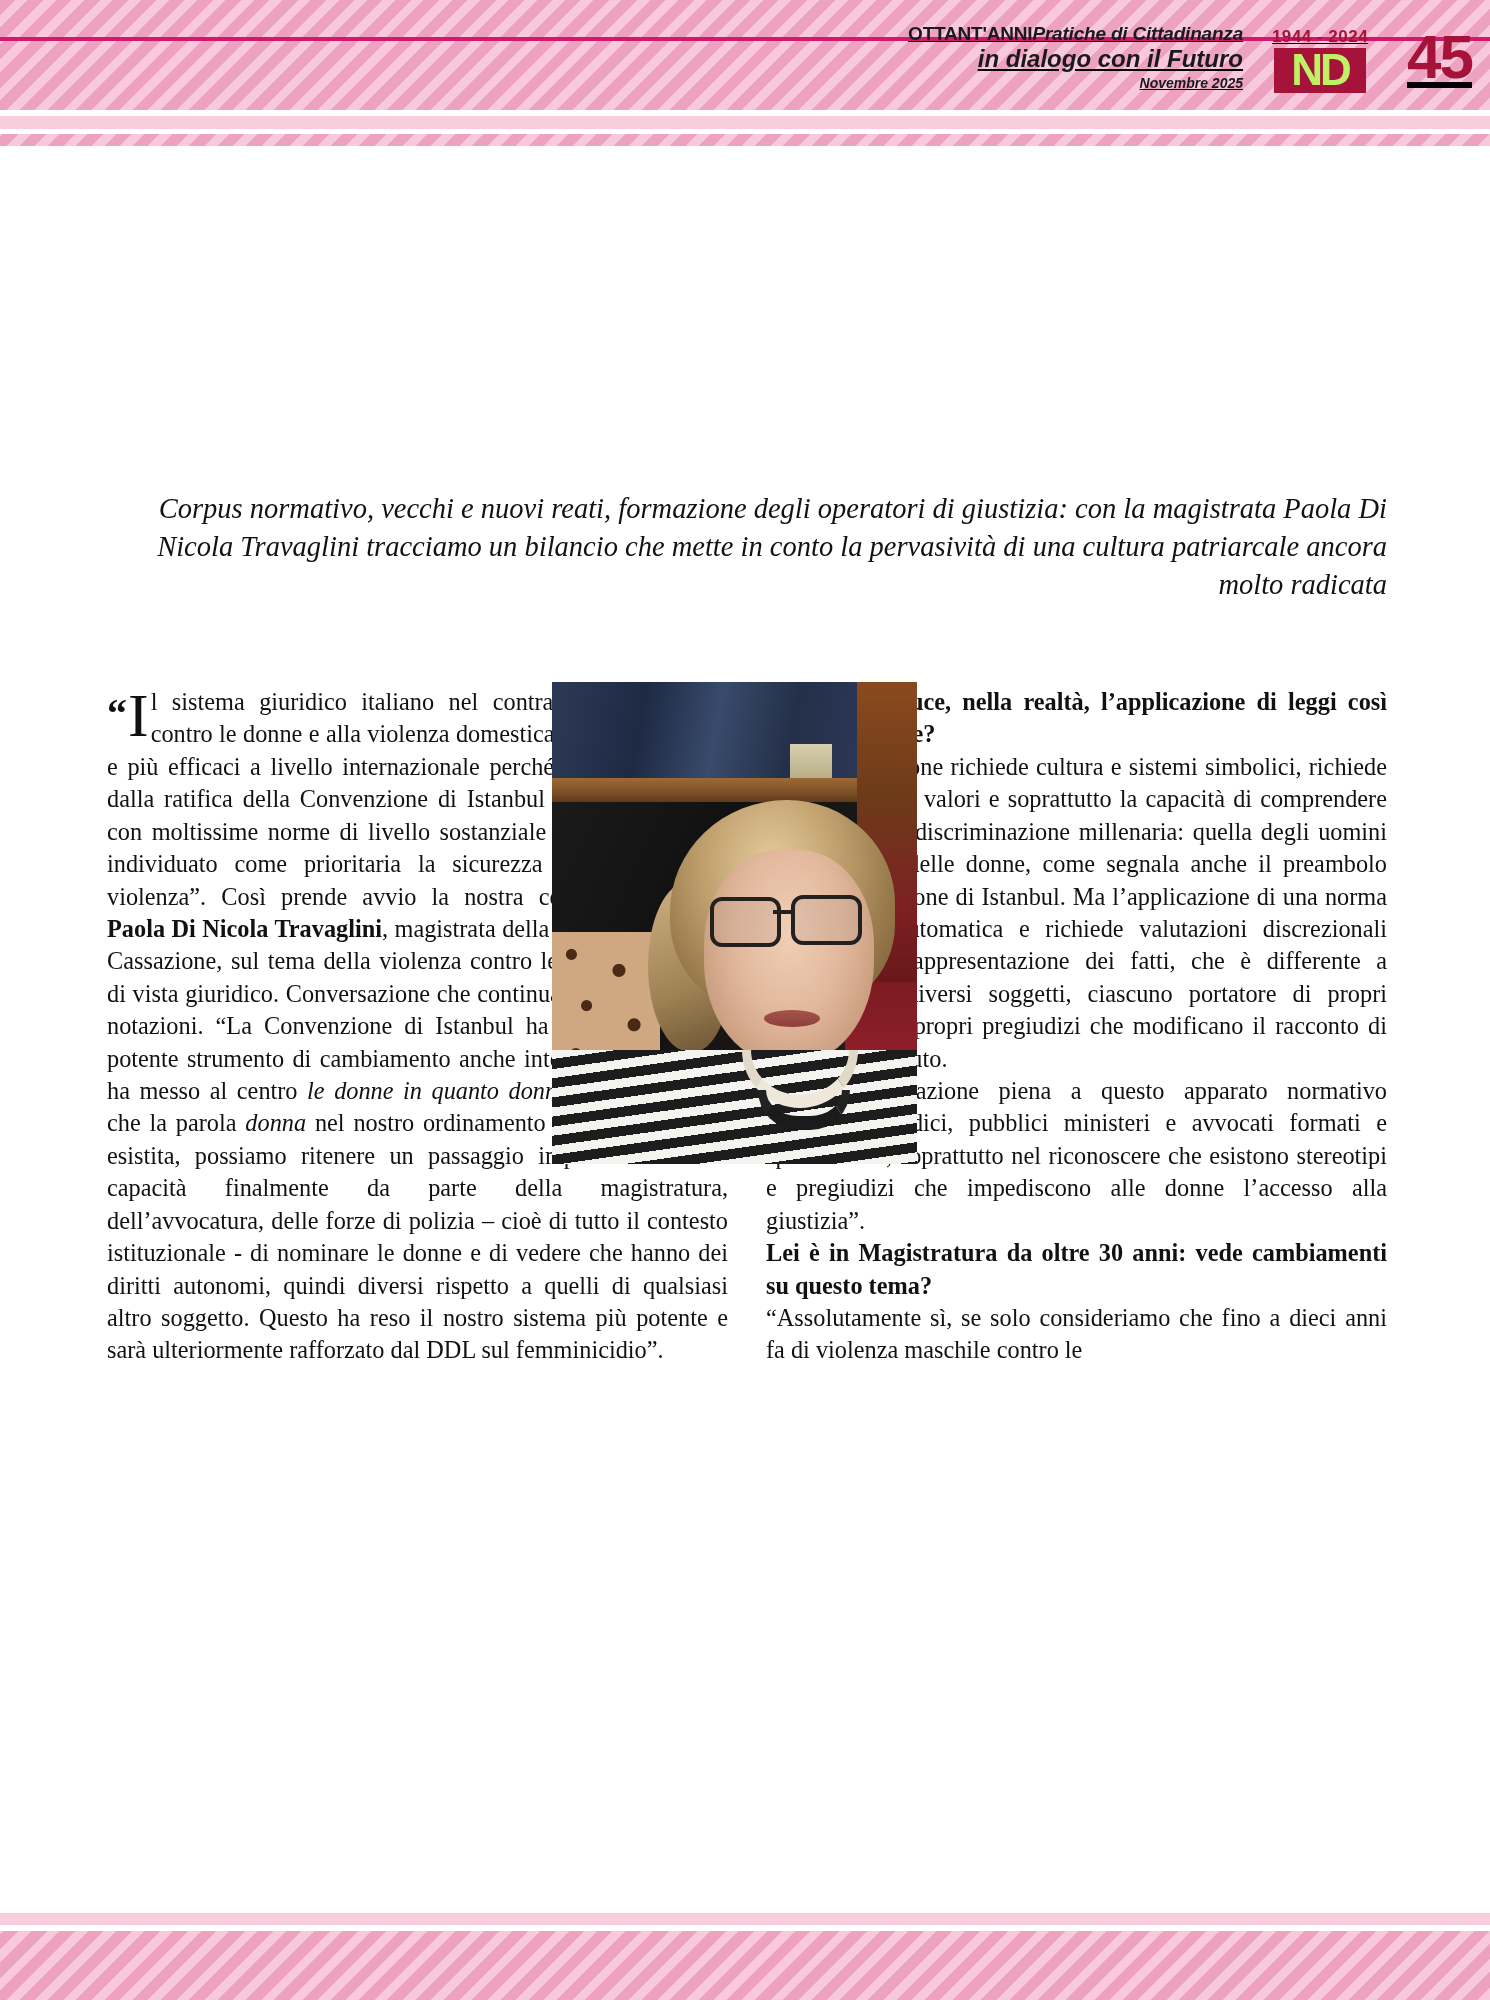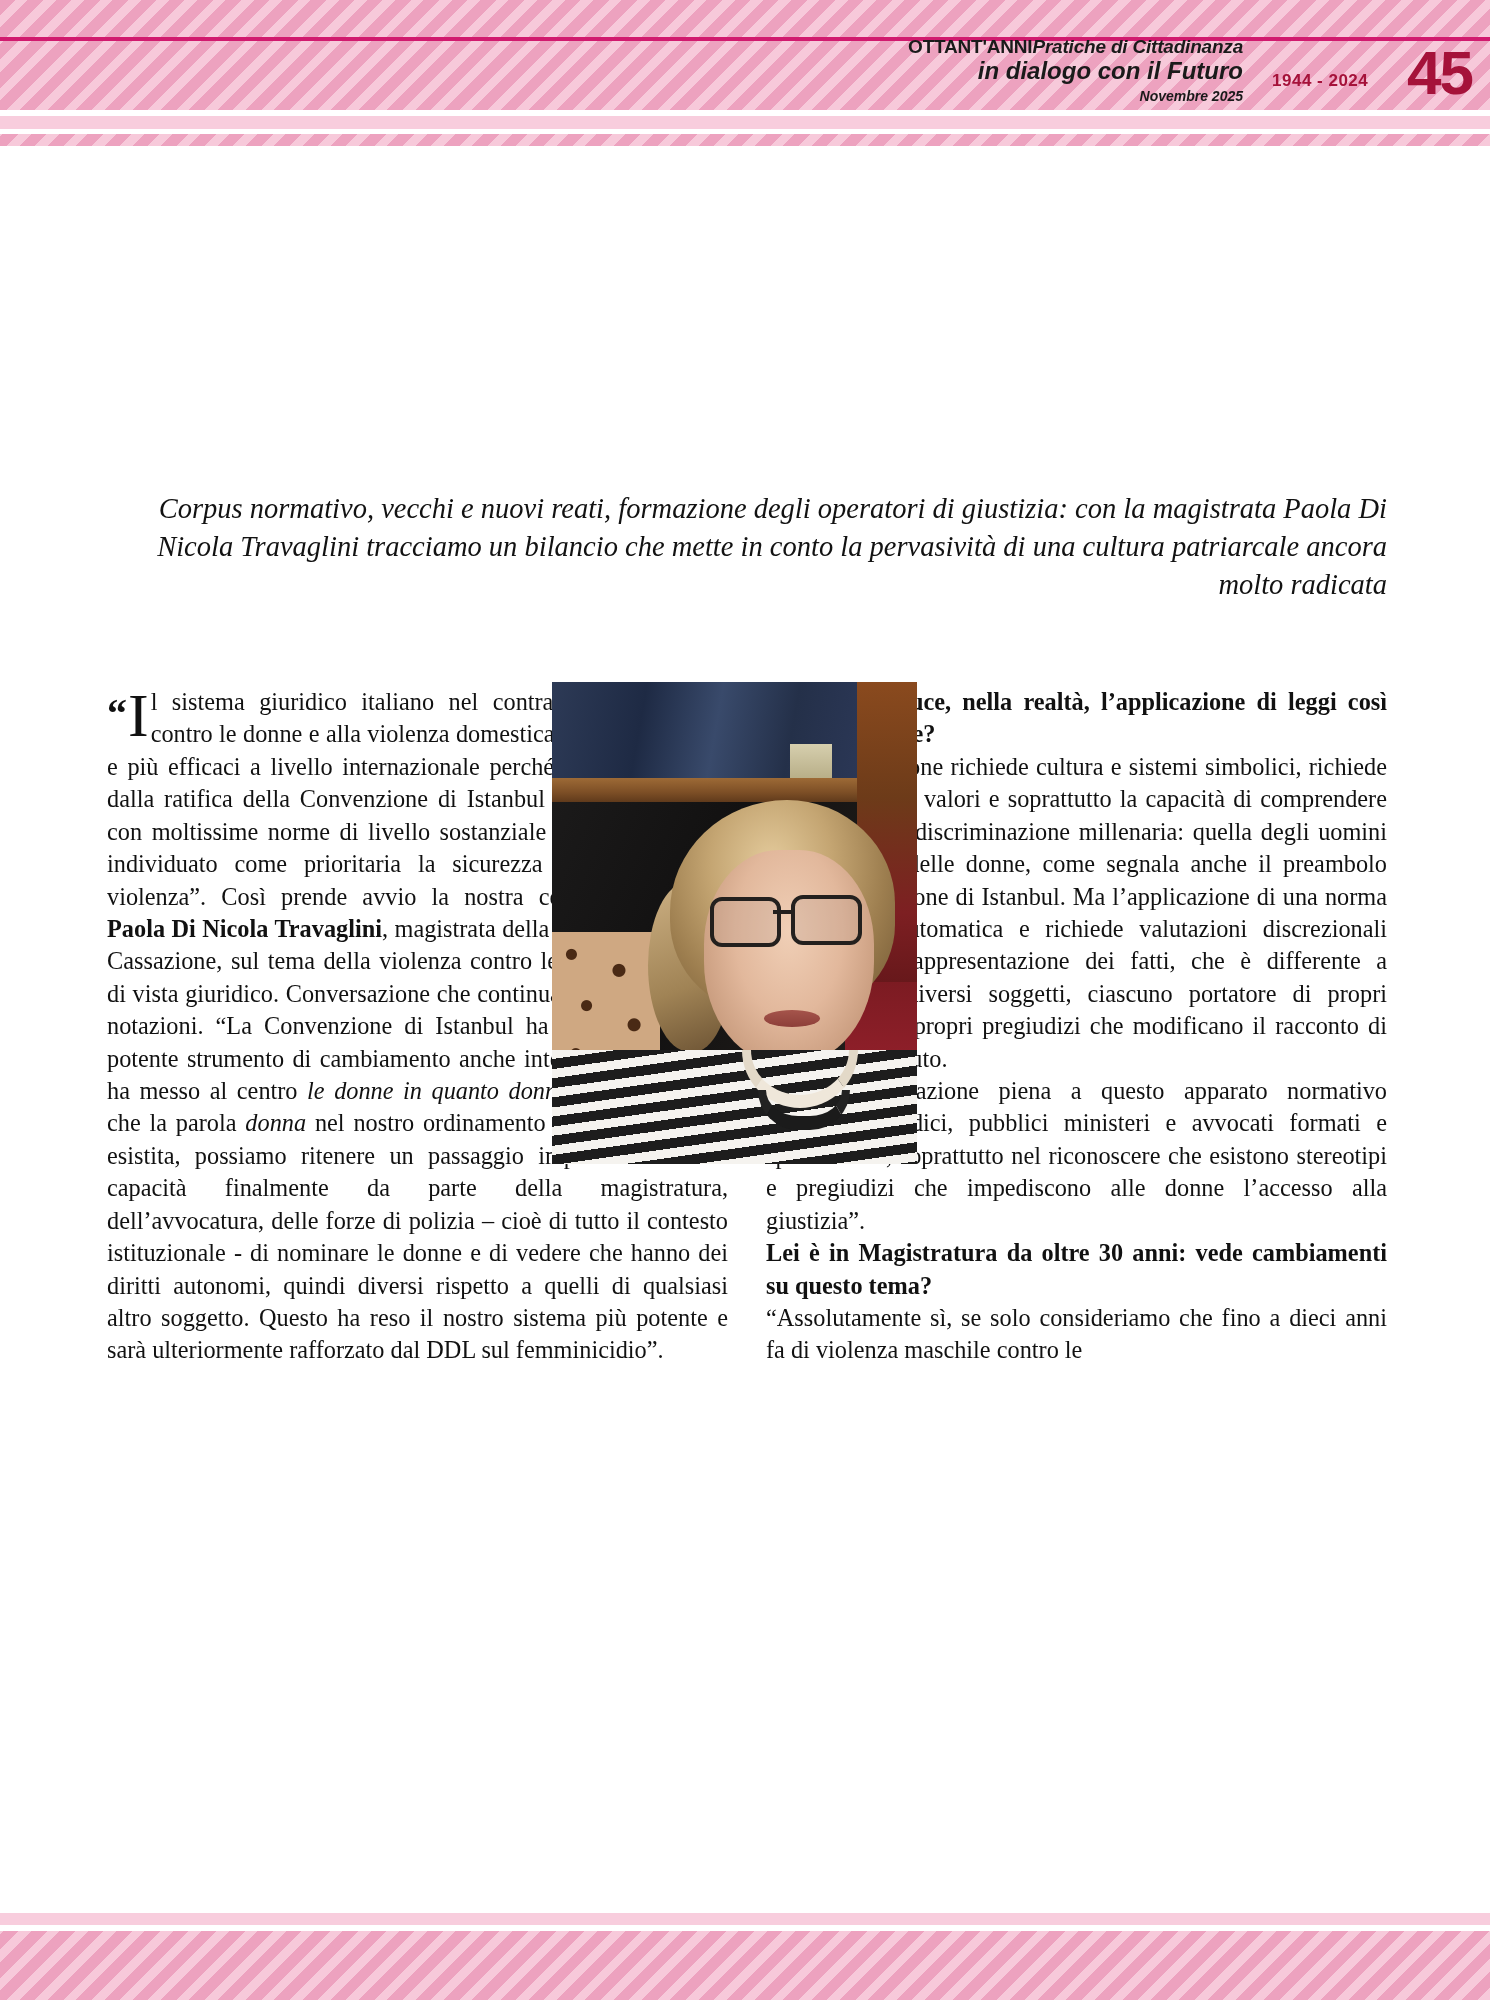--- a/index.html
+++ b/index.html
@@ -51,26 +51,27 @@
   #top-stripe-3 { top: 134px; height: 12px; }
 
   
   #bot-solid-1  { top: 1913px; height: 12px; }
   #bot-white-1  { top: 1925px; height: 6px; }
   #bot-stripe-1 { top: 1931px; height: 69px; }
 
   
   .masthead {
     position: absolute;
-    top: 36px;
+    top: 23px;
     right: 18px;
     display: flex;
-    align-items: flex-end;
+    align-items: center;
     height: 68px;
     z-index: 5;
+    text-decoration: underline;
   }
   .masthead-text {
     display: flex;
     flex-direction: column;
     justify-content: center;
     align-items: flex-end;
     text-align: right;
     font-family: "Liberation Sans", sans-serif;
     color: #1a1a1a;
     padding-right: 10px;
@@ -100,21 +101,21 @@
     margin-top: 3px;
     white-space: nowrap;
   }
   .mh-divider {
     width: 3px;
     background: #c9186b;
     margin: 0 8px;
   }
   .logo-block {
     display: flex;
-    flex-direction: row;
+    flex-direction: column;
     align-items: center;
     justify-content: flex-start;
     width: 96px;
     margin-top: 7px;
   }
   .logo-years {
     font-family: "Liberation Sans", sans-serif;
     font-size: 17px;
     font-weight: bold;
     color: #a5123a;

